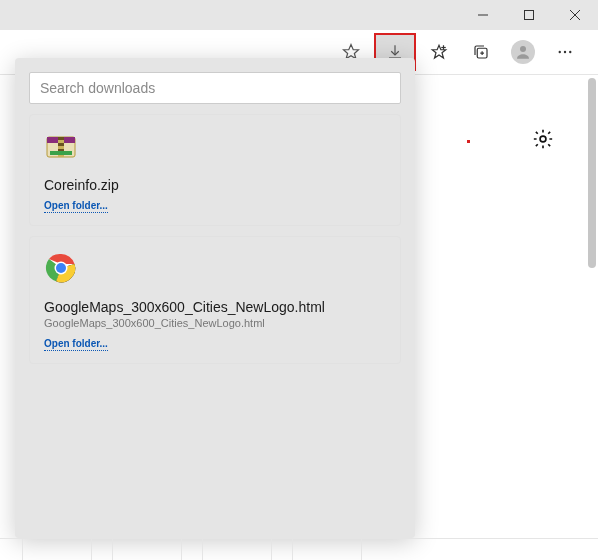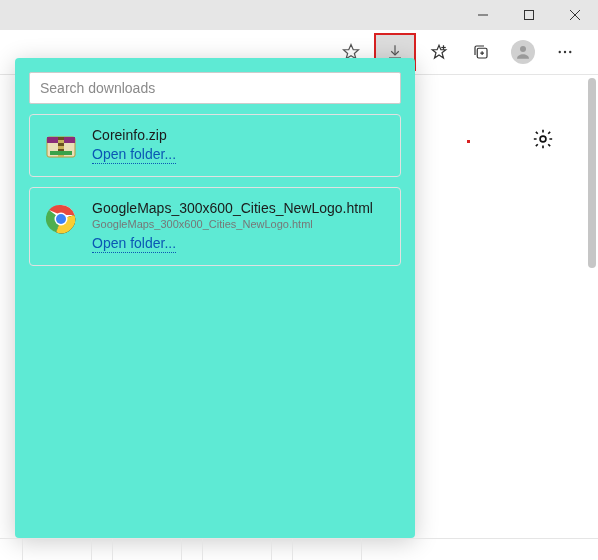--- a/index.html
+++ b/index.html
@@ -59,21 +59,21 @@
     align-items: center;
     justify-content: center;
   }
   .avatar svg { display: block; }
   .downloads-popup {
     position: absolute;
     top: 58px;
     left: 15px;
     width: 400px;
     height: 480px;
-    background: #5eead4;
+    background: #e5e5e5;
     box-shadow: 0 4px 24px rgba(0,0,0,0.2);
     border-radius: 4px;
     padding: 14px;
     display: flex;
     flex-direction: column;
     gap: 10px;
   }
   .search-box {
     width: 100%;
     border: 1px solid #ccc;
@@ -84,20 +84,21 @@
     outline: none;
   }
   .search-box::placeholder { color: #8a8a8a; }
   .dl-item {
     border: 1px solid #e1e1e1;
     border-radius: 4px;
     padding: 12px 14px;
     display: flex;
     gap: 14px;
     align-items: flex-start;
+    flex-direction: column;
   }
   .dl-icon {
     width: 34px;
     height: 34px;
     flex-shrink: 0;
     margin-top: 2px;
   }
   .dl-body {
     flex: 1;
     min-width: 0;
@@ -112,26 +113,27 @@
   }
   .dl-path {
     font-size: 11px;
     color: #777;
     margin-bottom: 4px;
     white-space: nowrap;
     overflow: hidden;
     text-overflow: ellipsis;
   }
   .dl-link {
-    font-size: 14px;
+    font-size: 10px;
     color: #0b57b4;
     cursor: pointer;
     display: inline-block;
     border-bottom: 1px dotted #0b57b4;
     padding-bottom: 1px;
+    font-weight: bold;
   }
   .gear-row {
     position: absolute;
     top: 128px;
     right: 44px;
     display: flex;
     align-items: center;
     gap: 62px;
   }
   .red-dot {

